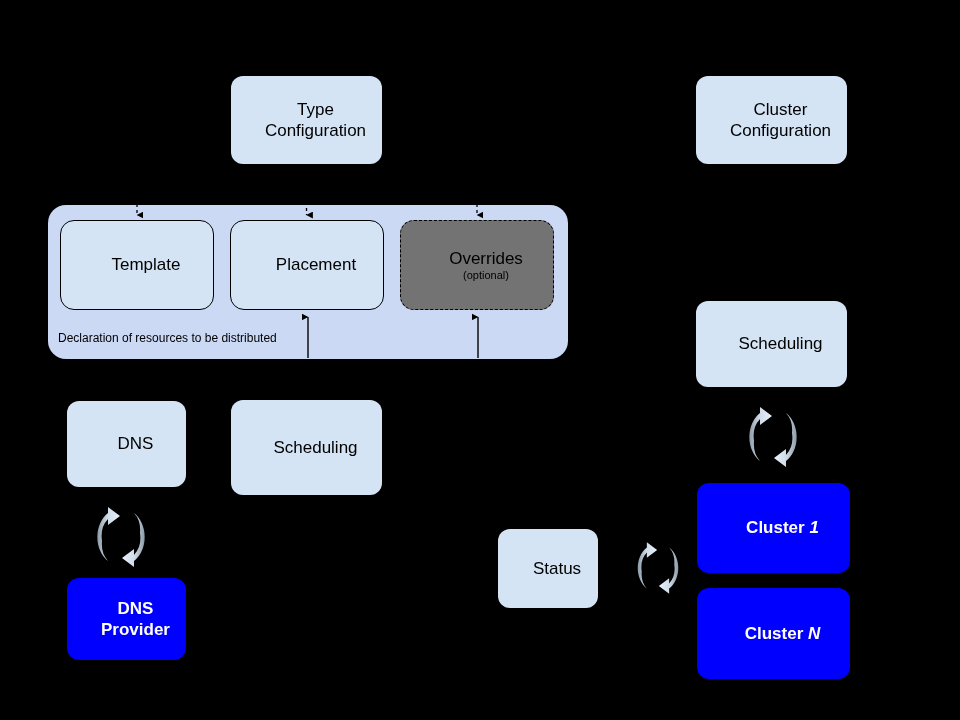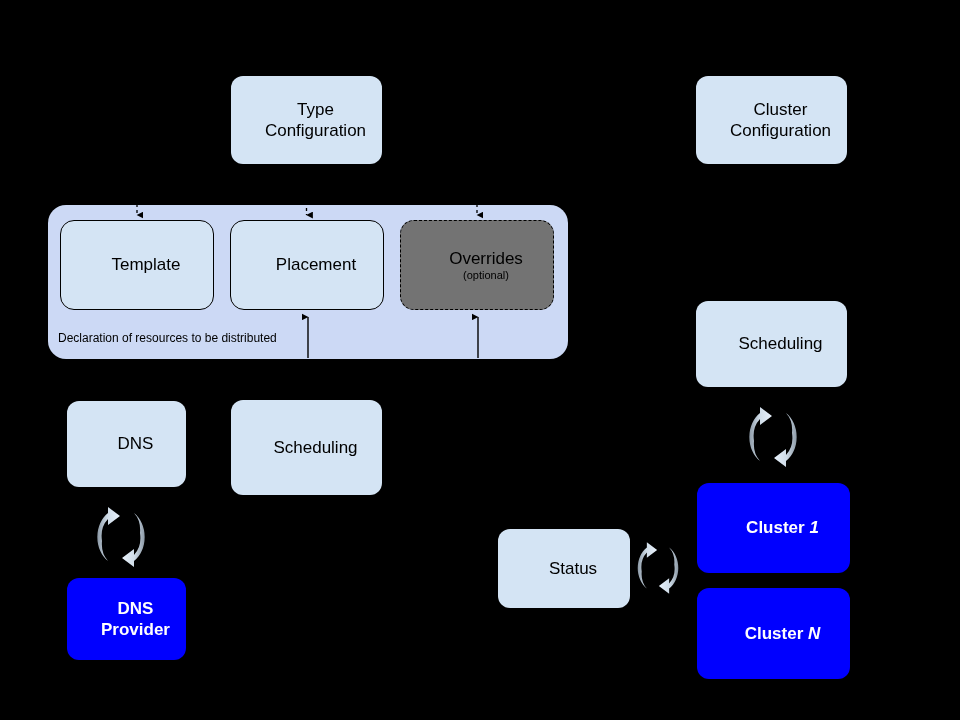--- a/index.html
+++ b/index.html
@@ -211,21 +211,21 @@
   </svg>
 
   <div class="node card-blue" style="left:697px; top:483px; width:153px; height:90px;">
     <span class="label"><span>Cluster </span><span class="ital">1</span></span>
   </div>
 
   <div class="node card-blue" style="left:697px; top:588px; width:153px; height:91px;">
     <span class="label"><span>Cluster </span><span class="ital">N</span></span>
   </div>
 
-  <div class="node card" style="left:498px; top:529px; width:132px; height:79px;justify-content:center;">
+  <div class="node card" style="left:498px; top:529px; width:100px; height:79px;justify-content:center;">
     <span class="label">Status</span>
   </div>
 
   <svg class="sync" style="left:628px; top:528px;" width="60" height="80" viewBox="0 0 70 80">
     <path d="M22,64 A22,28 0 0 1 22,16 L22,10 L34,19 L22,28 L22,22
              A16,22 0 0 0 16,44 A16,22 0 0 0 22,64 Z" fill="url(#syncGradB)"></path>
     <path d="M48,16 A22,28 0 0 1 48,64 L48,70 L36,61 L48,52 L48,58
              A16,22 0 0 0 54,36 A16,22 0 0 0 48,16 Z" fill="url(#syncGradA)"></path>
   </svg>
 

